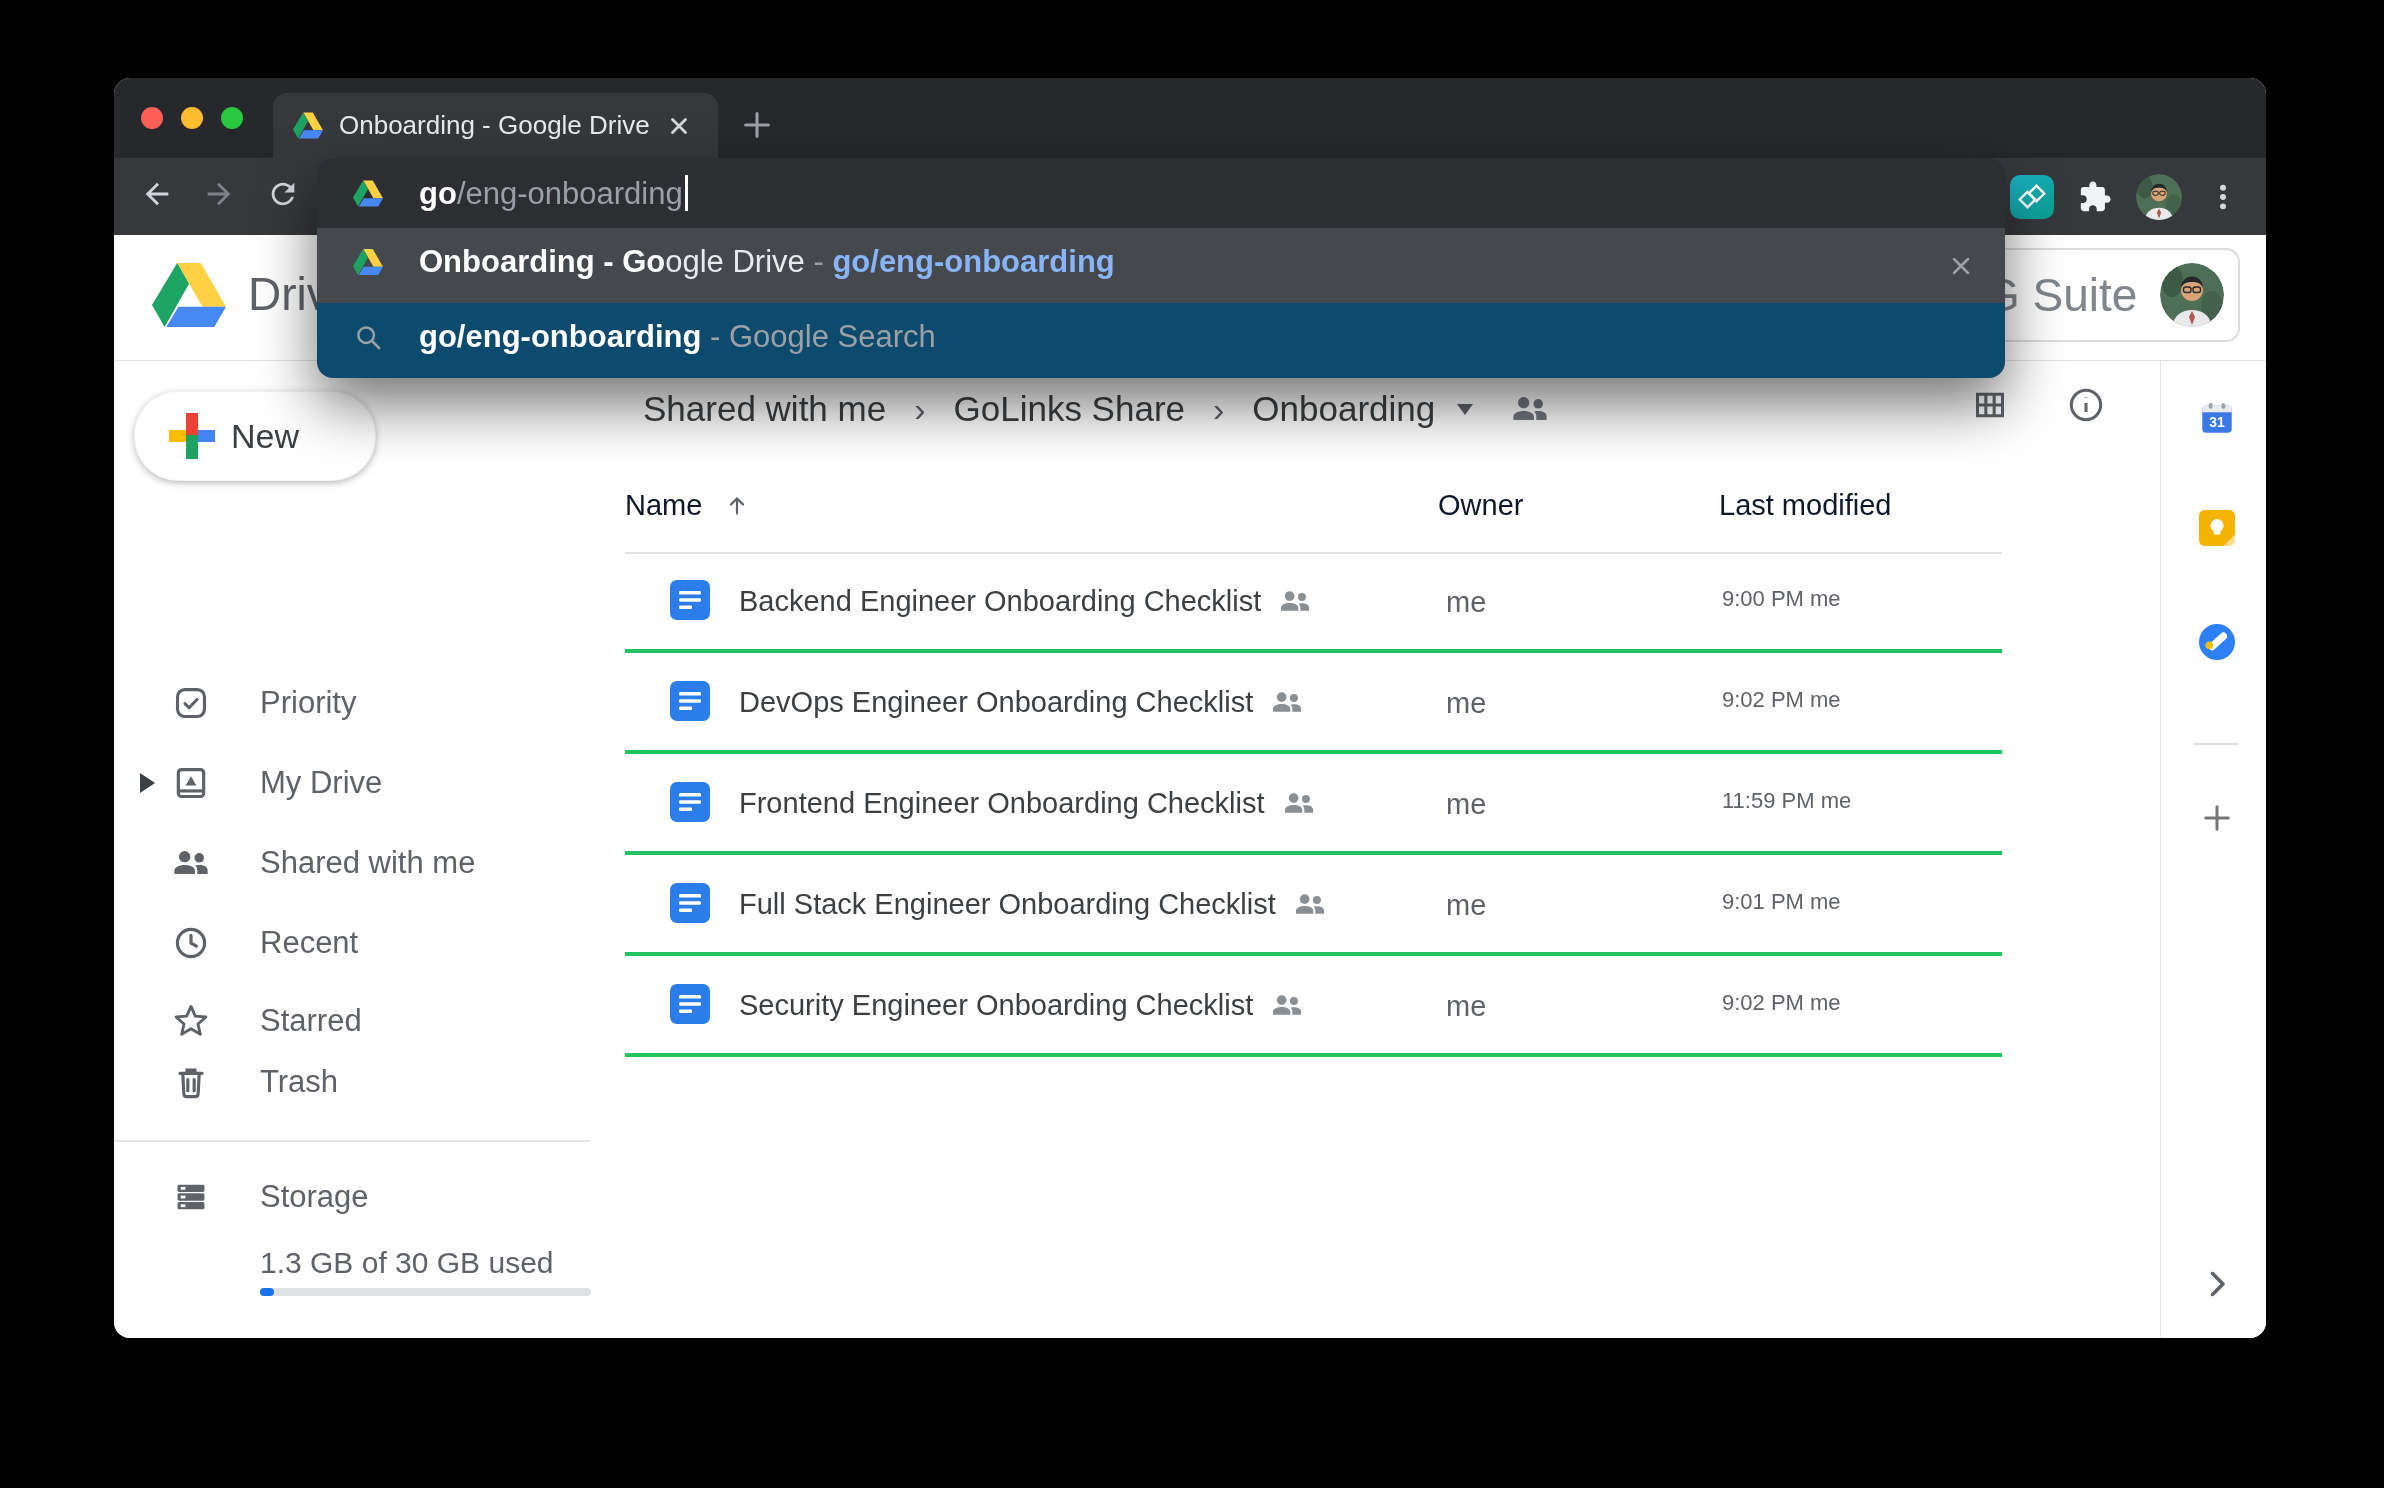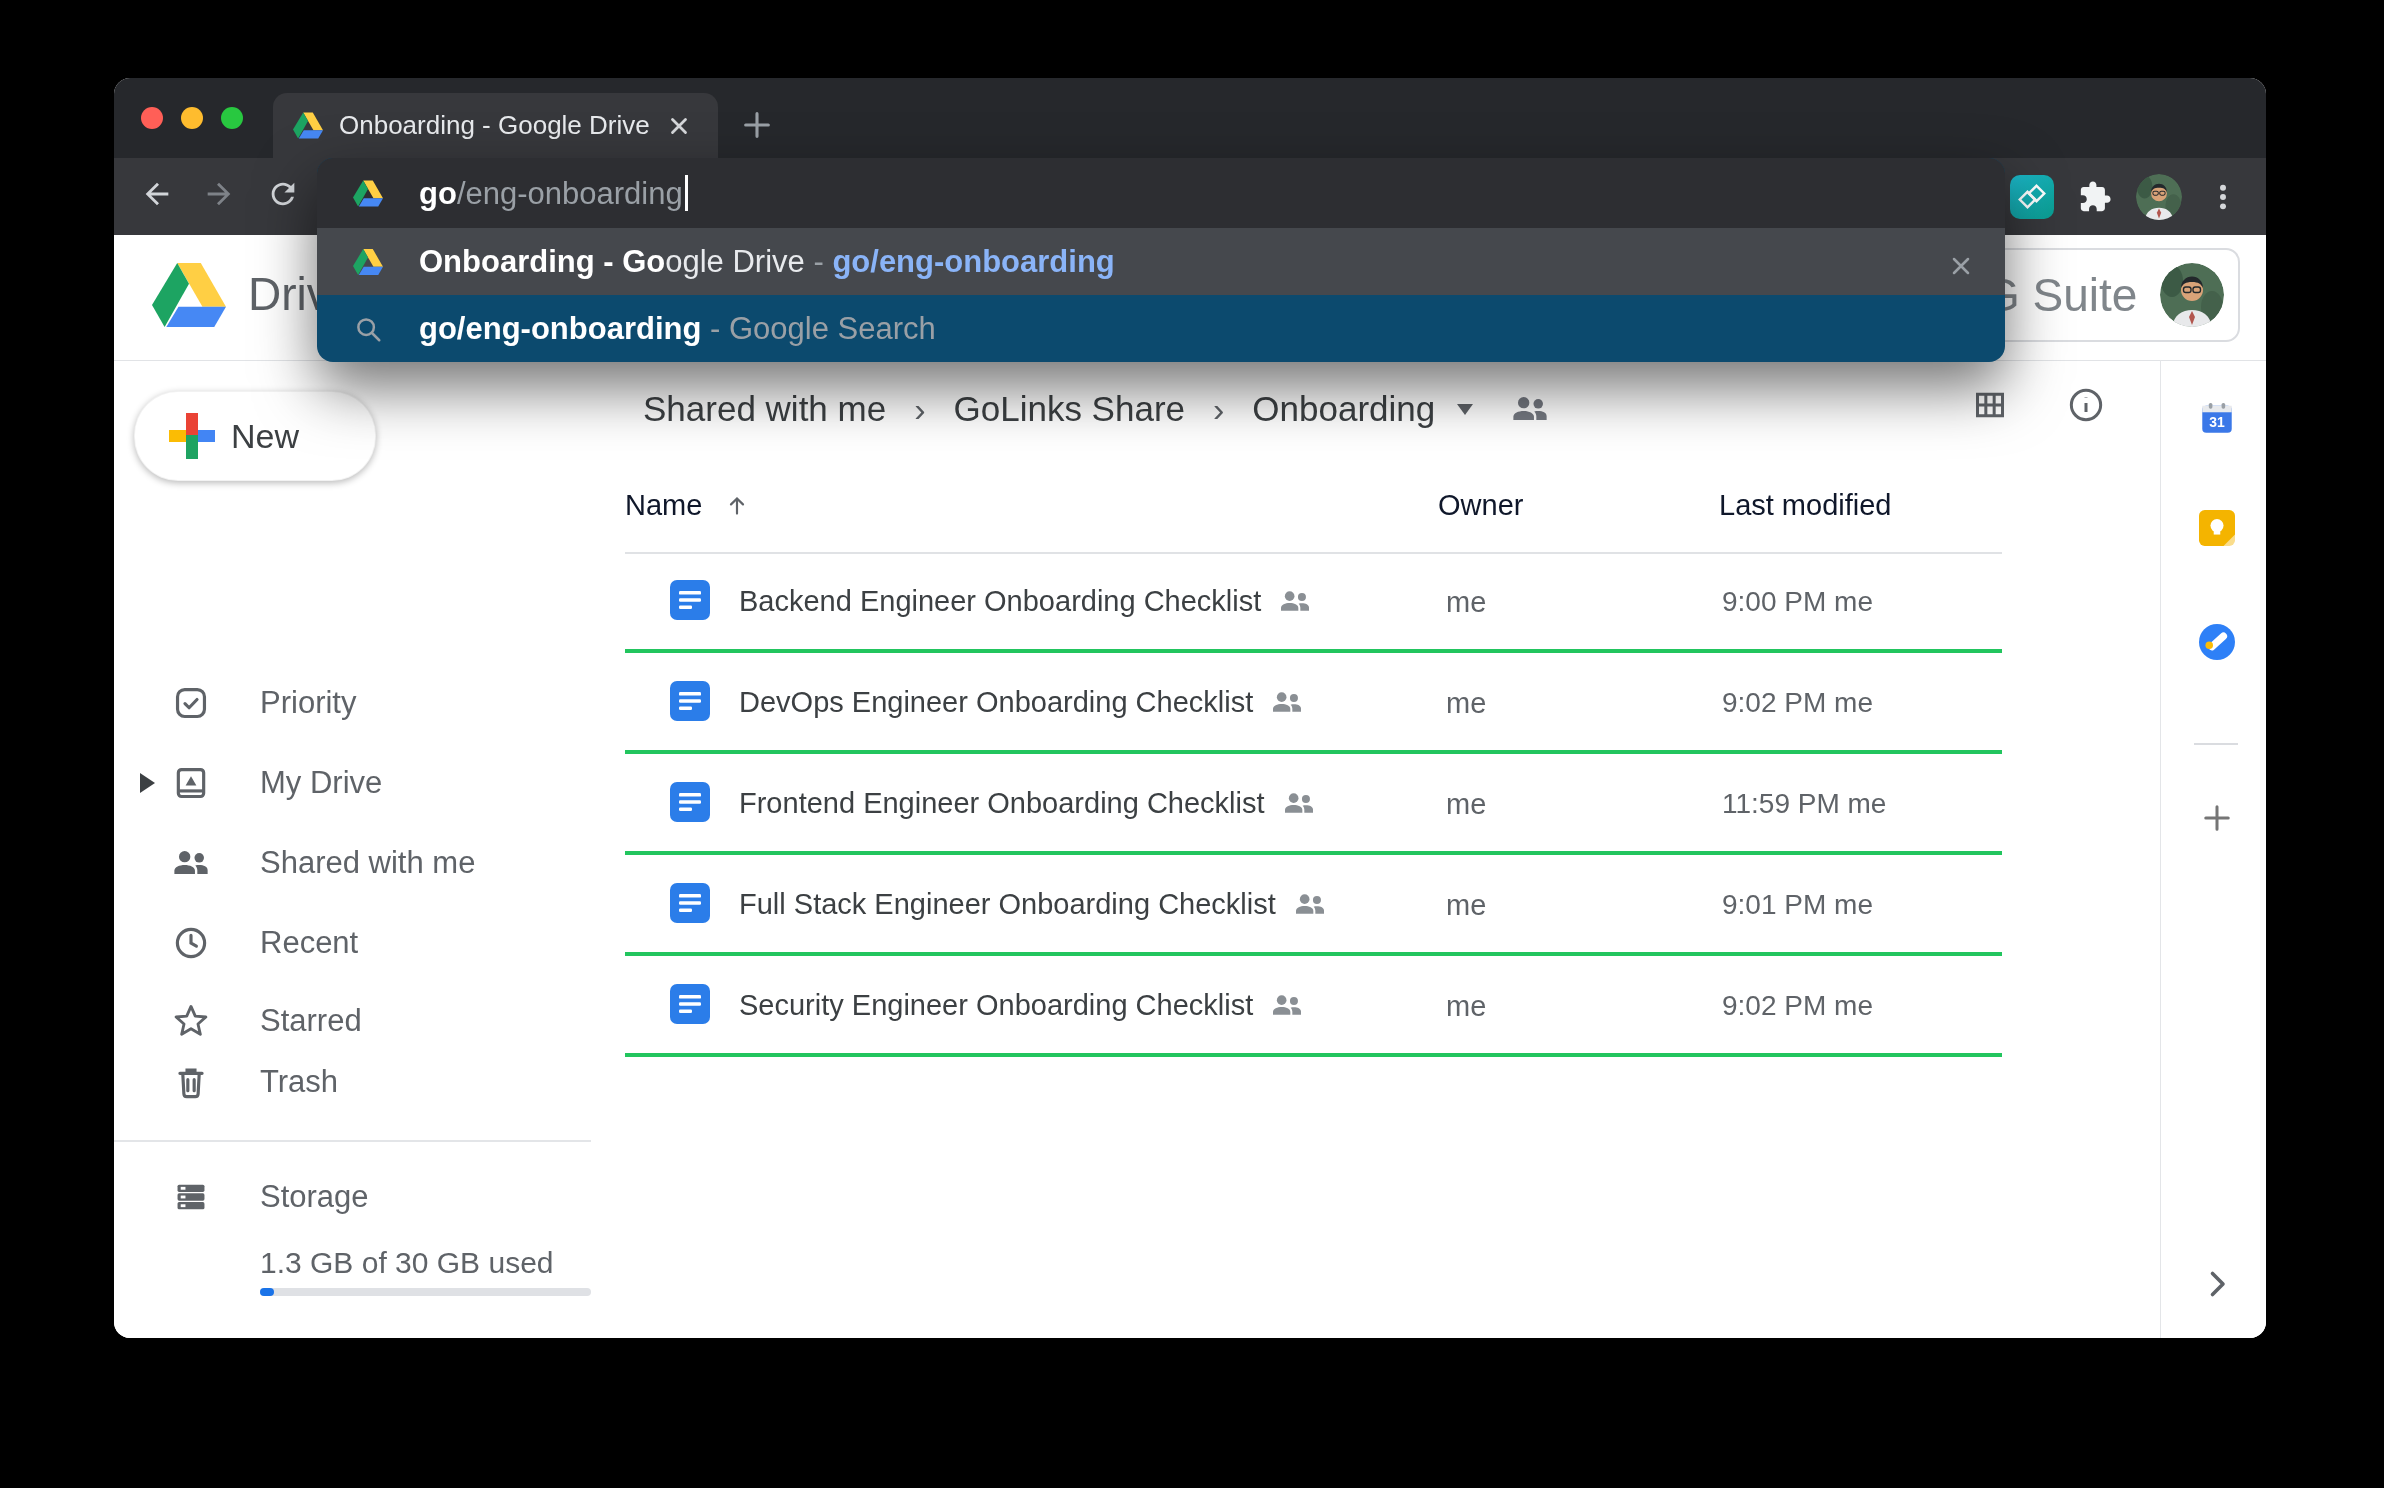--- a/index.html
+++ b/index.html
@@ -61,35 +61,35 @@
   .table-head{position:absolute;left:511px;top:230px;width:1377px;height:87px;border-bottom:2px solid #e0e2e5;}
   .th{position:absolute;top:24px;font-size:29px;color:#0f172a;font-weight:500;}
   .th-name{left:0;cursor:pointer;display:flex;align-items:center;gap:22px;}
   .th-owner{left:813px;}
   .th-mod{left:1094px;}
   .rows{position:absolute;left:511px;top:317px;width:1377px;}
   .row{position:relative;width:100%;height:97px;border-bottom:4px solid #22c55e;cursor:pointer;}
   .doc-ic{position:absolute;left:45px;top:28px;width:40px;height:40px;}
   .row-name{position:absolute;left:114px;top:33px;font-size:29px;color:#3c4043;font-weight:500;display:flex;align-items:center;gap:18px;}
   .row-owner{position:absolute;left:821px;top:34px;font-size:29px;color:#5f6368;}
-  .row-mod{position:absolute;left:1097px;top:34px;font-size:28px;color:#5f6368;}
+  .row-mod{position:absolute;left:1097px;top:34px;font-size:22px;color:#5f6368;}
   
   .rail{position:absolute;left:2046px;top:125px;width:105px;height:978px;border-left:1px solid #e3e5e8;}
   .rail-ic{position:absolute;left:38px;cursor:pointer;}
   .rail-divider{position:absolute;left:33px;top:383px;width:44px;border-top:2px solid #dadce0;}
   
   .omnibox{position:absolute;left:203px;top:80px;width:1688px;border-radius:16px;overflow:hidden;z-index:40;
            background:#0c4a6e;box-shadow:0 26px 60px rgba(0,0,0,.55);}
   .ob-url{height:70px;background:#2d2e32;display:flex;align-items:center;padding-left:36px;}
   .ob-url .ob-ic{width:30px;height:27px;flex:0 0 auto;}
   .ob-text{margin-left:36px;font-size:31px;white-space:nowrap;}
   .ob-typed{color:#fff;font-weight:700;}
   .ob-rest{color:#9aa0a6;}
   .ob-cursor{display:inline-block;width:3px;height:36px;background:#fff;vertical-align:-7px;margin-left:2px;}
-  .sug{height:67px;display:flex;align-items:center;padding:0 28px 0 36px;position:relative;cursor:pointer;}
+  .sug{height:67px;display:flex;align-items:center;padding:0 28px 8px 36px;position:relative;cursor:pointer;}
   .sug.selected{background:#45484d;}
   .sug .sug-ic{width:30px;height:30px;flex:0 0 auto;}
   .sug-text{margin-left:36px;font-size:31px;white-space:nowrap;}
   .sg-bold{color:#fff;font-weight:700;}
   .sg-rest{color:#e8eaed;}
   .sg-sep{color:#9aa0a6;}
   .sg-url{color:#8ab4f8;font-weight:700;}
   .sg-gray{color:#9aa0a6;}
   .sug-close{position:absolute;right:30px;top:24px;}
 </style>

